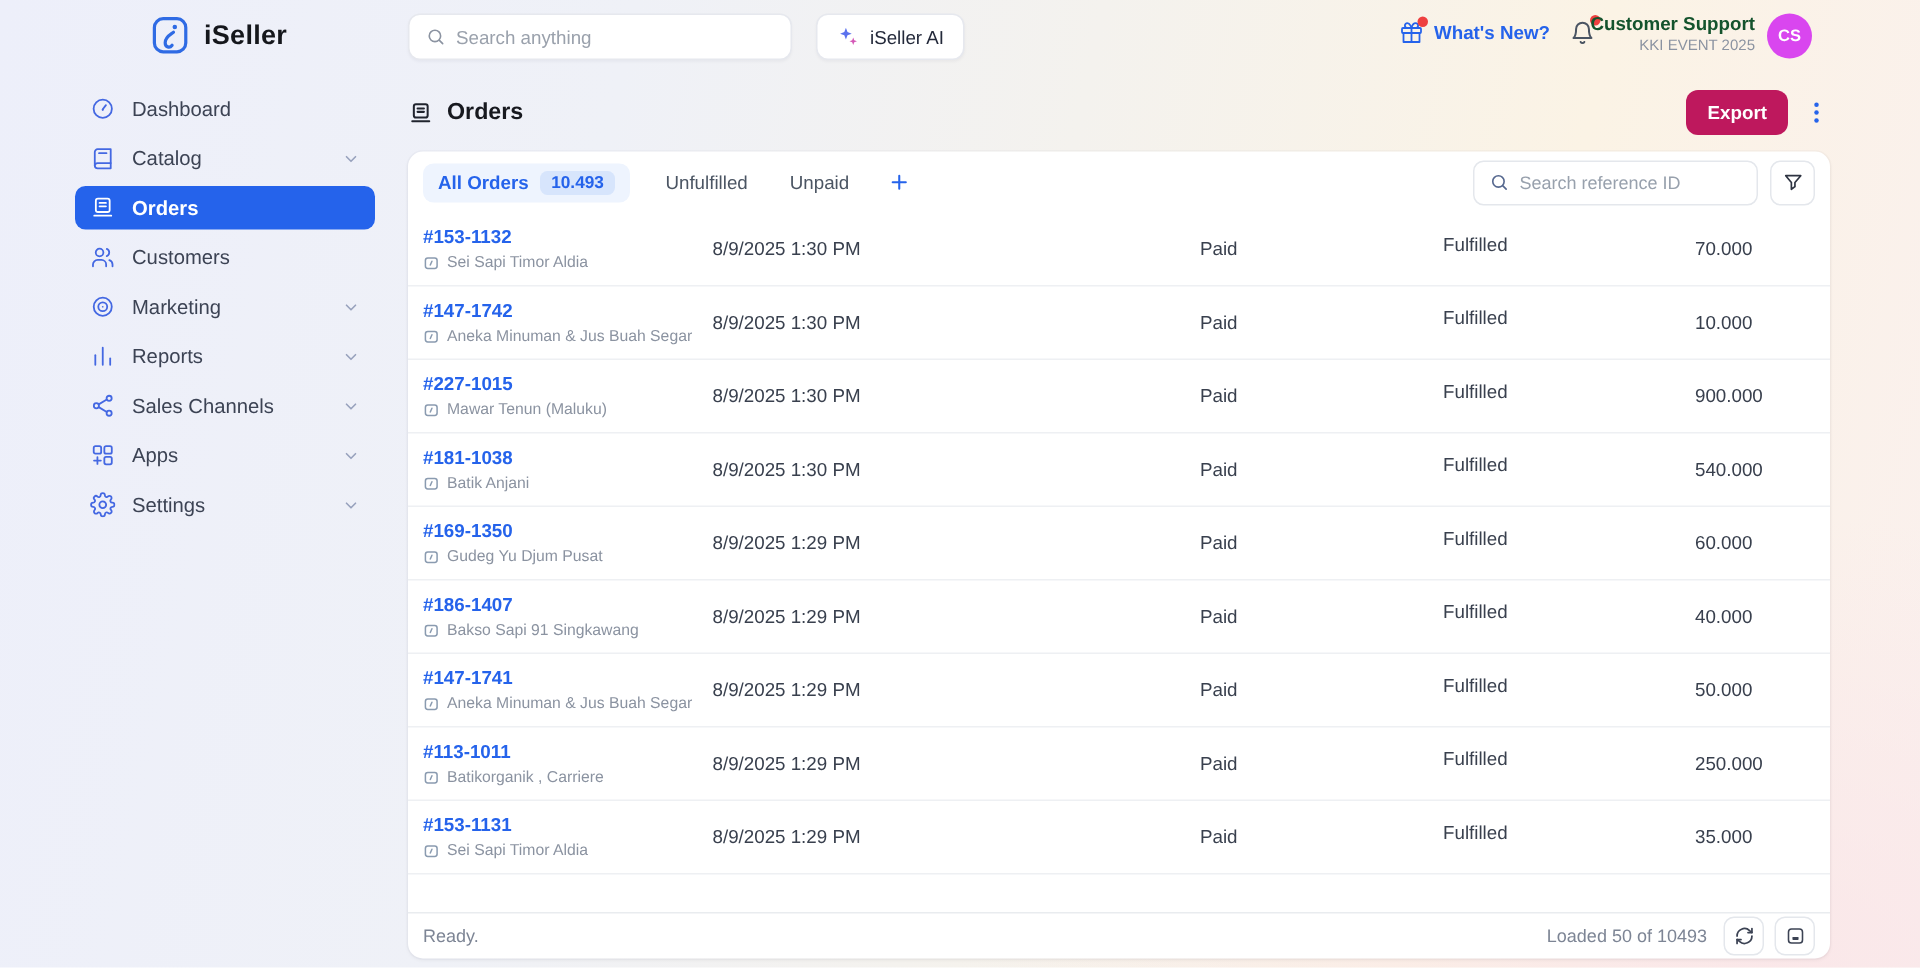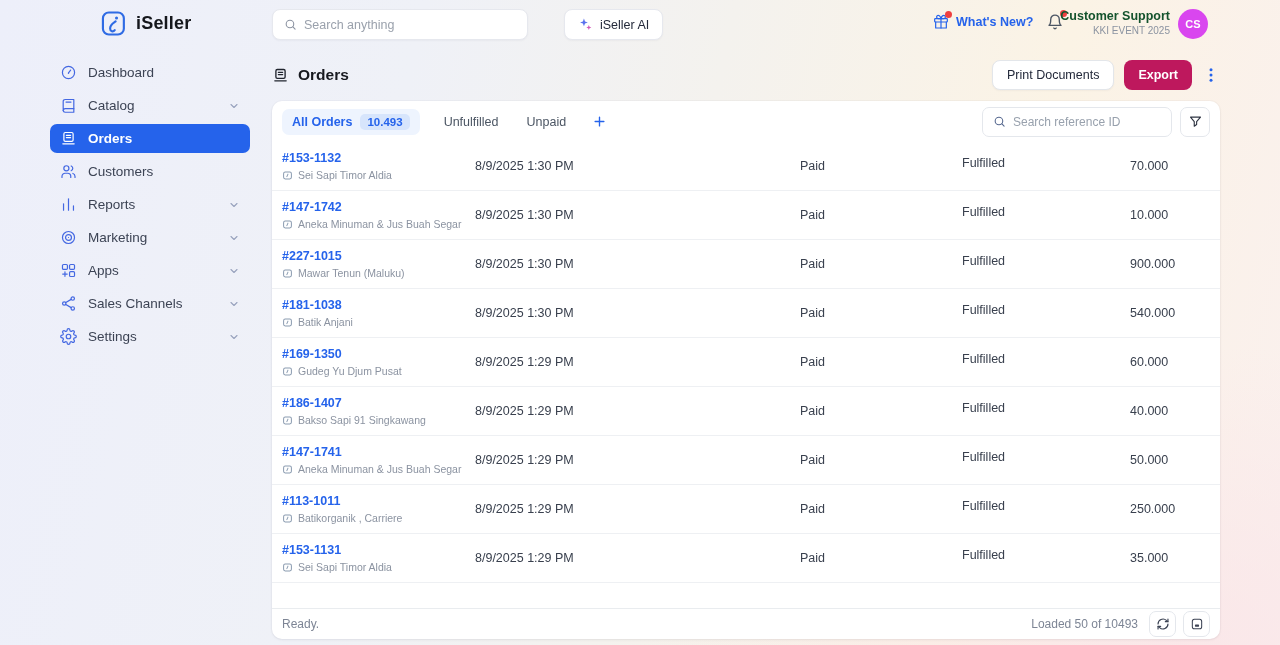--- a/index.html
+++ b/index.html
@@ -19,21 +19,21 @@
   .topbar { position:absolute; top:0; left:0; width:1280px; height:48px; }
   .logo { position:absolute; left:100px; top:10px; display:flex; align-items:center; gap:9px; cursor:pointer; }
   .logo .mark { width:27px; height:27px; }
   .logo .word { font-size:18px; font-weight:700; color:#15171c; letter-spacing:.2px; }
   .top-search { position:absolute; left:272px; top:9px; width:256px; height:31px; background:#fff;
     border:1px solid #e6e8ee; border-radius:8px; display:flex; align-items:center; gap:7px; padding:0 11px;
     box-shadow:0 1px 2px rgba(16,24,40,.04); }
   .top-search .icn { width:13px; height:13px; color:#8b93a1; }
   .top-search input { border:none; outline:none; background:transparent; font-family:inherit; font-size:12.5px; color:#343b49; width:100%; }
   .top-search input::placeholder { color:#9aa1ac; }
-  .ai-btn { position:absolute; left:564px; top:9px; height:31px; background:#fff; border:1px solid #e6e8ee;
+  .ai-btn { position:absolute; left:544px; top:9px; height:31px; background:#fff; border:1px solid #e6e8ee;
     border-radius:8px; display:flex; align-items:center; gap:7px; padding:0 13px; cursor:pointer;
     box-shadow:0 1px 2px rgba(16,24,40,.04); }
   .ai-btn .icn { width:15px; height:15px; }
   .ai-btn span.lbl { font-size:12.5px; color:#23293a; font-weight:500; }
   .whats-new { position:absolute; left:933px; top:14px; display:flex; align-items:center; gap:7px; cursor:pointer; }
   .whats-new .gift { width:16px; height:16px; color:#2563eb; position:relative; }
   .whats-new .lbl { font-size:12.5px; font-weight:600; color:#2563eb; }
   .dotted { position:relative; }
   .red-dot { position:absolute; top:-3px; right:-3px; width:7px; height:7px; border-radius:50%; background:#ee4040; }
   .bell-wrap { position:absolute; left:1046px; top:13px; width:18px; height:18px; color:#4b5563; cursor:pointer; }
@@ -214,74 +214,74 @@
           <path d="M2.8 20.5v-1.6a4.4 4.4 0 0 1 4.4-4.4h3.6a4.4 4.4 0 0 1 4.4 4.4v1.6"></path>
           <path d="M15.8 4.2a3.6 3.6 0 0 1 0 6.7"></path>
           <path d="M21.2 20.5v-1.6a4.4 4.4 0 0 0-3-4.1"></path>
         </svg>
       </span>
       <span>Customers</span>
     </div>
     <div class="side-item">
       <span class="icn ">
         <svg viewBox="0 0 24 24" fill="none" stroke="currentColor" stroke-width="1.7" stroke-linecap="round" stroke-linejoin="round">
-          <path d="M5 20V11"></path>
-          <path d="M12 20V4"></path>
-          <path d="M19 20v-6"></path>
-        </svg>
-      </span>
-      <span>Reports</span>
-      <span class="icn chev">
-        <svg viewBox="0 0 24 24" fill="none" stroke="currentColor" stroke-width="2.2" stroke-linecap="round" stroke-linejoin="round">
-          <path d="m6 9 6 6 6-6"></path>
-        </svg>
-      </span>
-    </div>
-    <div class="side-item">
-      <span class="icn ">
-        <svg viewBox="0 0 24 24" fill="none" stroke="currentColor" stroke-width="1.7" stroke-linecap="round" stroke-linejoin="round">
           <circle cx="12" cy="12" r="8.5"></circle>
           <circle cx="12" cy="12" r="4.2"></circle>
           <circle cx="12" cy="12" r="0.8" fill="currentColor" stroke="none"></circle>
         </svg>
       </span>
       <span>Marketing</span>
       <span class="icn chev">
         <svg viewBox="0 0 24 24" fill="none" stroke="currentColor" stroke-width="2.2" stroke-linecap="round" stroke-linejoin="round">
           <path d="m6 9 6 6 6-6"></path>
         </svg>
       </span>
     </div>
     <div class="side-item">
       <span class="icn ">
         <svg viewBox="0 0 24 24" fill="none" stroke="currentColor" stroke-width="1.7" stroke-linecap="round" stroke-linejoin="round">
-          <rect x="3.5" y="3.5" width="7" height="7" rx="1.6"></rect>
-          <rect x="13.5" y="3.5" width="7" height="7" rx="1.6"></rect>
-          <rect x="13.5" y="13.5" width="7" height="7" rx="1.6"></rect>
-          <path d="M7 13.8v6.4M3.8 17h6.4"></path>
-        </svg>
-      </span>
-      <span>Apps</span>
+          <path d="M5 20V11"></path>
+          <path d="M12 20V4"></path>
+          <path d="M19 20v-6"></path>
+        </svg>
+      </span>
+      <span>Reports</span>
       <span class="icn chev">
         <svg viewBox="0 0 24 24" fill="none" stroke="currentColor" stroke-width="2.2" stroke-linecap="round" stroke-linejoin="round">
           <path d="m6 9 6 6 6-6"></path>
         </svg>
       </span>
     </div>
     <div class="side-item">
       <span class="icn ">
         <svg viewBox="0 0 24 24" fill="none" stroke="currentColor" stroke-width="1.7" stroke-linecap="round" stroke-linejoin="round">
           <circle cx="18" cy="5" r="2.4"></circle>
           <circle cx="6" cy="12" r="2.4"></circle>
           <circle cx="18" cy="19" r="2.4"></circle>
           <path d="m8.2 10.7 7.6-4.5"></path>
           <path d="m8.2 13.3 7.6 4.5"></path>
         </svg>
       </span>
       <span>Sales Channels</span>
+      <span class="icn chev">
+        <svg viewBox="0 0 24 24" fill="none" stroke="currentColor" stroke-width="2.2" stroke-linecap="round" stroke-linejoin="round">
+          <path d="m6 9 6 6 6-6"></path>
+        </svg>
+      </span>
+    </div>
+    <div class="side-item">
+      <span class="icn ">
+        <svg viewBox="0 0 24 24" fill="none" stroke="currentColor" stroke-width="1.7" stroke-linecap="round" stroke-linejoin="round">
+          <rect x="3.5" y="3.5" width="7" height="7" rx="1.6"></rect>
+          <rect x="13.5" y="3.5" width="7" height="7" rx="1.6"></rect>
+          <rect x="13.5" y="13.5" width="7" height="7" rx="1.6"></rect>
+          <path d="M7 13.8v6.4M3.8 17h6.4"></path>
+        </svg>
+      </span>
+      <span>Apps</span>
       <span class="icn chev">
         <svg viewBox="0 0 24 24" fill="none" stroke="currentColor" stroke-width="2.2" stroke-linecap="round" stroke-linejoin="round">
           <path d="m6 9 6 6 6-6"></path>
         </svg>
       </span>
     </div>
     <div class="side-item">
       <span class="icn ">
         <svg viewBox="0 0 24 24" fill="none" stroke="currentColor" stroke-width="1.7" stroke-linecap="round" stroke-linejoin="round">
           <circle cx="12" cy="12" r="3.2"></circle>
@@ -303,21 +303,20 @@
       <span class="icn">
         <svg viewBox="0 0 24 24" fill="none" stroke="currentColor" stroke-width="1.9" stroke-linecap="round" stroke-linejoin="round">
             <rect x="5.5" y="3.5" width="13" height="12.5" rx="2"></rect>
             <path d="M9 7.5h6M9 10.7h6"></path>
             <path d="M4 19.5h16"></path>
           </svg>
       </span>
       <span class="page-title">Orders</span>
     </div>
     <div class="head-actions">
-      <button class="btn ghost">Print Documents</button>
       <button class="btn primary">Export</button>
       <span class="kebab">
         <svg viewBox="0 0 24 24" width="18" height="18">
             <circle cx="12" cy="5" r="2" fill="currentColor"></circle>
             <circle cx="12" cy="12" r="2" fill="currentColor"></circle>
             <circle cx="12" cy="19" r="2" fill="currentColor"></circle>
           </svg>
       </span>
     </div>
   </div>

